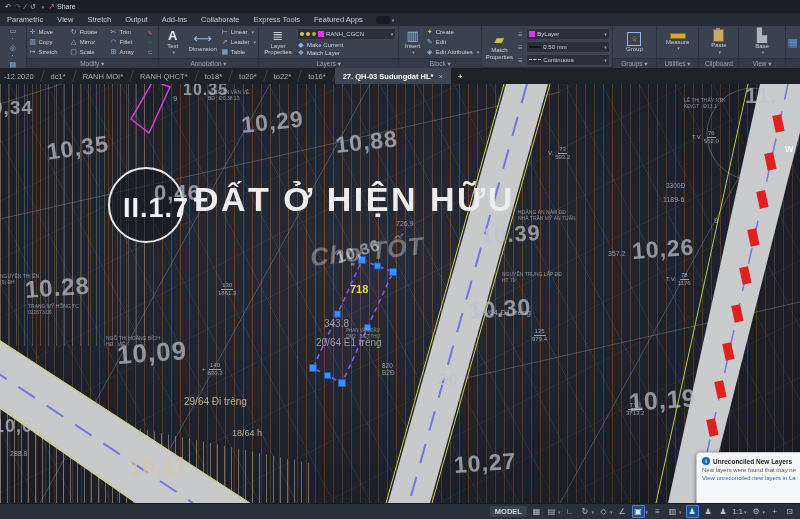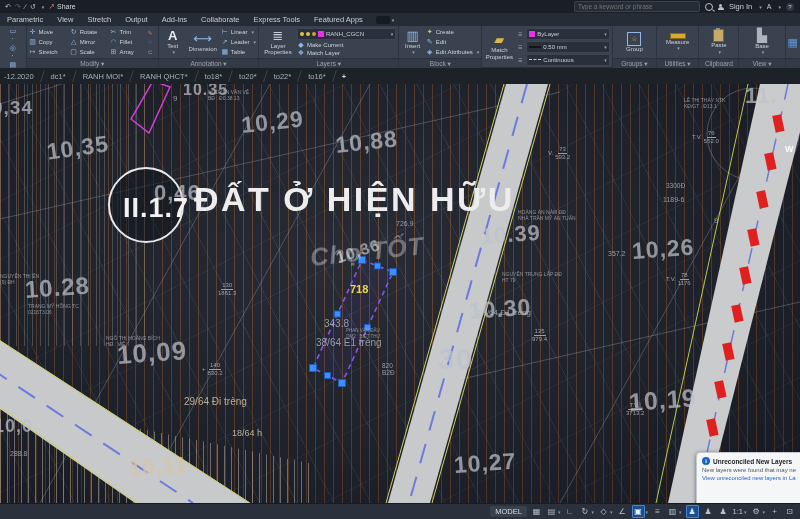--- a/index.html
+++ b/index.html
@@ -80,50 +80,40 @@
   #toast .trow{display:flex;align-items:center;gap:3px;margin-bottom:2px;}
   #toast .info{width:8px;height:8px;border-radius:50%;background:#1667c0;color:#fff;font-size:6px;font-weight:bold;display:flex;align-items:center;justify-content:center;flex:0 0 auto;}
   #toast .ttitle{font-weight:bold;color:#1c1c1c;font-size:6.5px;white-space:nowrap;}
   #toast .tmsg{white-space:nowrap;overflow:hidden;margin:1px 0 2px 0;color:#555;}
   #toast .tlink{color:#2a64c8;text-decoration:underline;white-space:nowrap;overflow:hidden;display:block;}
   
   #statusbar{position:absolute;left:0;top:503px;width:800px;height:16px;background:#2a313c;border-top:1px solid #171b22;display:flex;align-items:center;justify-content:flex-end;gap:4px;padding-right:5px;box-sizing:border-box;color:#b9c0c8;font-size:8px;}
   .sico{width:11px;height:11px;display:flex;align-items:center;justify-content:center;border-radius:1px;}
   .sico.active{background:#1d4f8a;border:1px solid #3f86d8;color:#e8f1fb;}
   .sico.blue{color:#4da3ff;}
-  #model-btn{font-size:7.5px;font-weight:normal;color:#d6dbe1;background:#39414e;padding:1px 5px;border-radius:2px;}
+  #model-btn{font-size:7.5px;font-weight:bold;color:#d6dbe1;background:#39414e;padding:1px 5px;border-radius:2px;}
   .scaret{font-size:5px;color:#8e959f;margin-left:1px;}
   .sgroup{display:flex;align-items:center;}
 </style>
 </head>
 <body>
 
 <div id="app">
 
   <div id="titlebar">
     <div class="qat">
       <span>↶</span>
       <span class="dim">↷</span>
       <span>∕</span>
       <span>↺</span>
       <span class="caret">▾</span>
       <span class="share">
           <span class="sharrow">↗</span>
           <span>Share</span>
         </span>
-    </div>
-    <div class="tright">
-      <input class="searchbox" placeholder="Type a keyword or phrase" style="">
-      <span class="lens"></span>
-      <span class="person"></span>
-      <span>Sign In</span>
-      <span class="caret">▾</span>
-      <span style="font-size:7px;">A</span>
-      <span class="caret">▾</span>
-      <span class="helpq">?</span>
     </div>
   </div>
 
   <div id="menubar">
     <span class="mi">Parametric</span>
     <span class="mi">View</span>
     <span class="mi">Stretch</span>
     <span class="mi">Output</span>
     <span class="mi">Add-ins</span>
     <span class="mi">Collaborate</span>
@@ -370,20 +360,24 @@
     <span class="ftab">RANH QHCT*</span>
       <span class="tsep"></span>
     <span class="ftab">to18*</span>
       <span class="tsep"></span>
     <span class="ftab">to20*</span>
       <span class="tsep"></span>
     <span class="ftab">to22*</span>
       <span class="tsep"></span>
     <span class="ftab">to16*</span>
       <span class="tsep"></span>
+    <span class="ftab active">
+        <span>27. QH-03 Sudungdat HL*</span>
+        <span class="x">×</span>
+      </span>
     <span class="newtab">+</span>
   </div>
 
   <div id="canvas">
     <div class="hatchL"></div>
     <div class="hatchB"></div>
 
     <svg id="vec" width="800" height="419" viewBox="0 0 800 419">
 
       <g stroke="rgba(160,166,178,0.35)" stroke-width="1">
@@ -456,21 +450,21 @@
     <span class="pnum" style="left:745px;top:-1px;font-size:22px">11.</span>
     <span class="pnum" style="left:154px;top:96px;font-size:22px">0,46</span>
     <span class="pnum" style="left:24px;top:192px;font-size:24px;transform:rotate(-4deg)">10.28</span>
     <span class="pnum" style="left:116px;top:256px;font-size:26px;transform:rotate(-4deg)">10,09</span>
     <span class="pnum" style="left:334px;top:166px;font-size:16px;transform:rotate(-18deg)">10,36</span>
     <span class="pnum" style="left:480px;top:140px;font-size:22px;transform:rotate(-4deg)">10.39</span>
     <span class="pnum" style="left:631px;top:154px;font-size:23px;transform:rotate(-4deg)">10,26</span>
     <span class="pnum" style="left:468px;top:214px;font-size:23px;transform:rotate(-4deg)">10.30</span>
     <span class="pnum" style="left:628px;top:304px;font-size:25px;transform:rotate(-4deg)">10,19</span>
     <span class="pnum" style="left:453px;top:368px;font-size:23px;transform:rotate(-4deg)">10,27</span>
-    <span class="pnum" style="left:438px;top:258px;font-size:30px">30</span>
+    <span class="pnum" style="left:438px;top:286px;font-size:17px">30</span>
     <span class="pnum tan" style="left:128px;top:372px;font-size:22px;transform:rotate(-4deg)">10,11</span>
     <span class="pnum" style="left:-6px;top:332px;font-size:18px">10,0</span>
 
     <span class="frac" style="left:548px;top:62px">
         <span>V.</span>
         <span class="st">
           <span class="nu">73</span>
           <span>593.2</span>
         </span>
       </span>
@@ -515,21 +509,21 @@
           <span class="nu">T.V.Ì</span>
           <span>3713.2</span>
         </span>
       </span>
 
     <span class="stx" style="left:608px;top:166px;font-size:7px">357.2</span>
     <span class="stx" style="left:663px;top:112px;font-size:7px">1189-6</span>
     <span class="stx" style="left:396px;top:136px;font-size:7px">726.9</span>
     <span class="stx" style="left:10px;top:366px;font-size:7px">288.8</span>
     <span class="stx" style="left:324px;top:234px;font-size:10px">343.8</span>
-    <span class="stx" style="left:316px;top:253px;font-size:10px">38/64 E1 trèng</span>
+    <span class="stx" style="left:316px;top:253px;font-size:10px">20/64 E1 trèng</span>
     <span class="stx tan" style="left:184px;top:312px;font-size:10px">29/64 Đi trèng</span>
     <span class="stx tan" style="left:232px;top:344px;font-size:9px">18/64 h</span>
     <span class="stx" style="left:478px;top:224px;font-size:8px">29/64 Đ1 trèng</span>
     <span class="stx" style="left:382px;top:278px;font-size:6.5px">820
 B2Đ</span>
     <span class="stx" style="left:173px;top:10px;font-size:8px">9</span>
     <span class="stx" style="left:714px;top:132px;font-size:8px">9</span>
     <span class="stx" style="left:785px;top:60px;font-size:9px;color:#fff;font-weight:bold">W</span>
     <span class="stx" style="left:666px;top:98px;font-size:6.5px">3300Đ</span>
 

